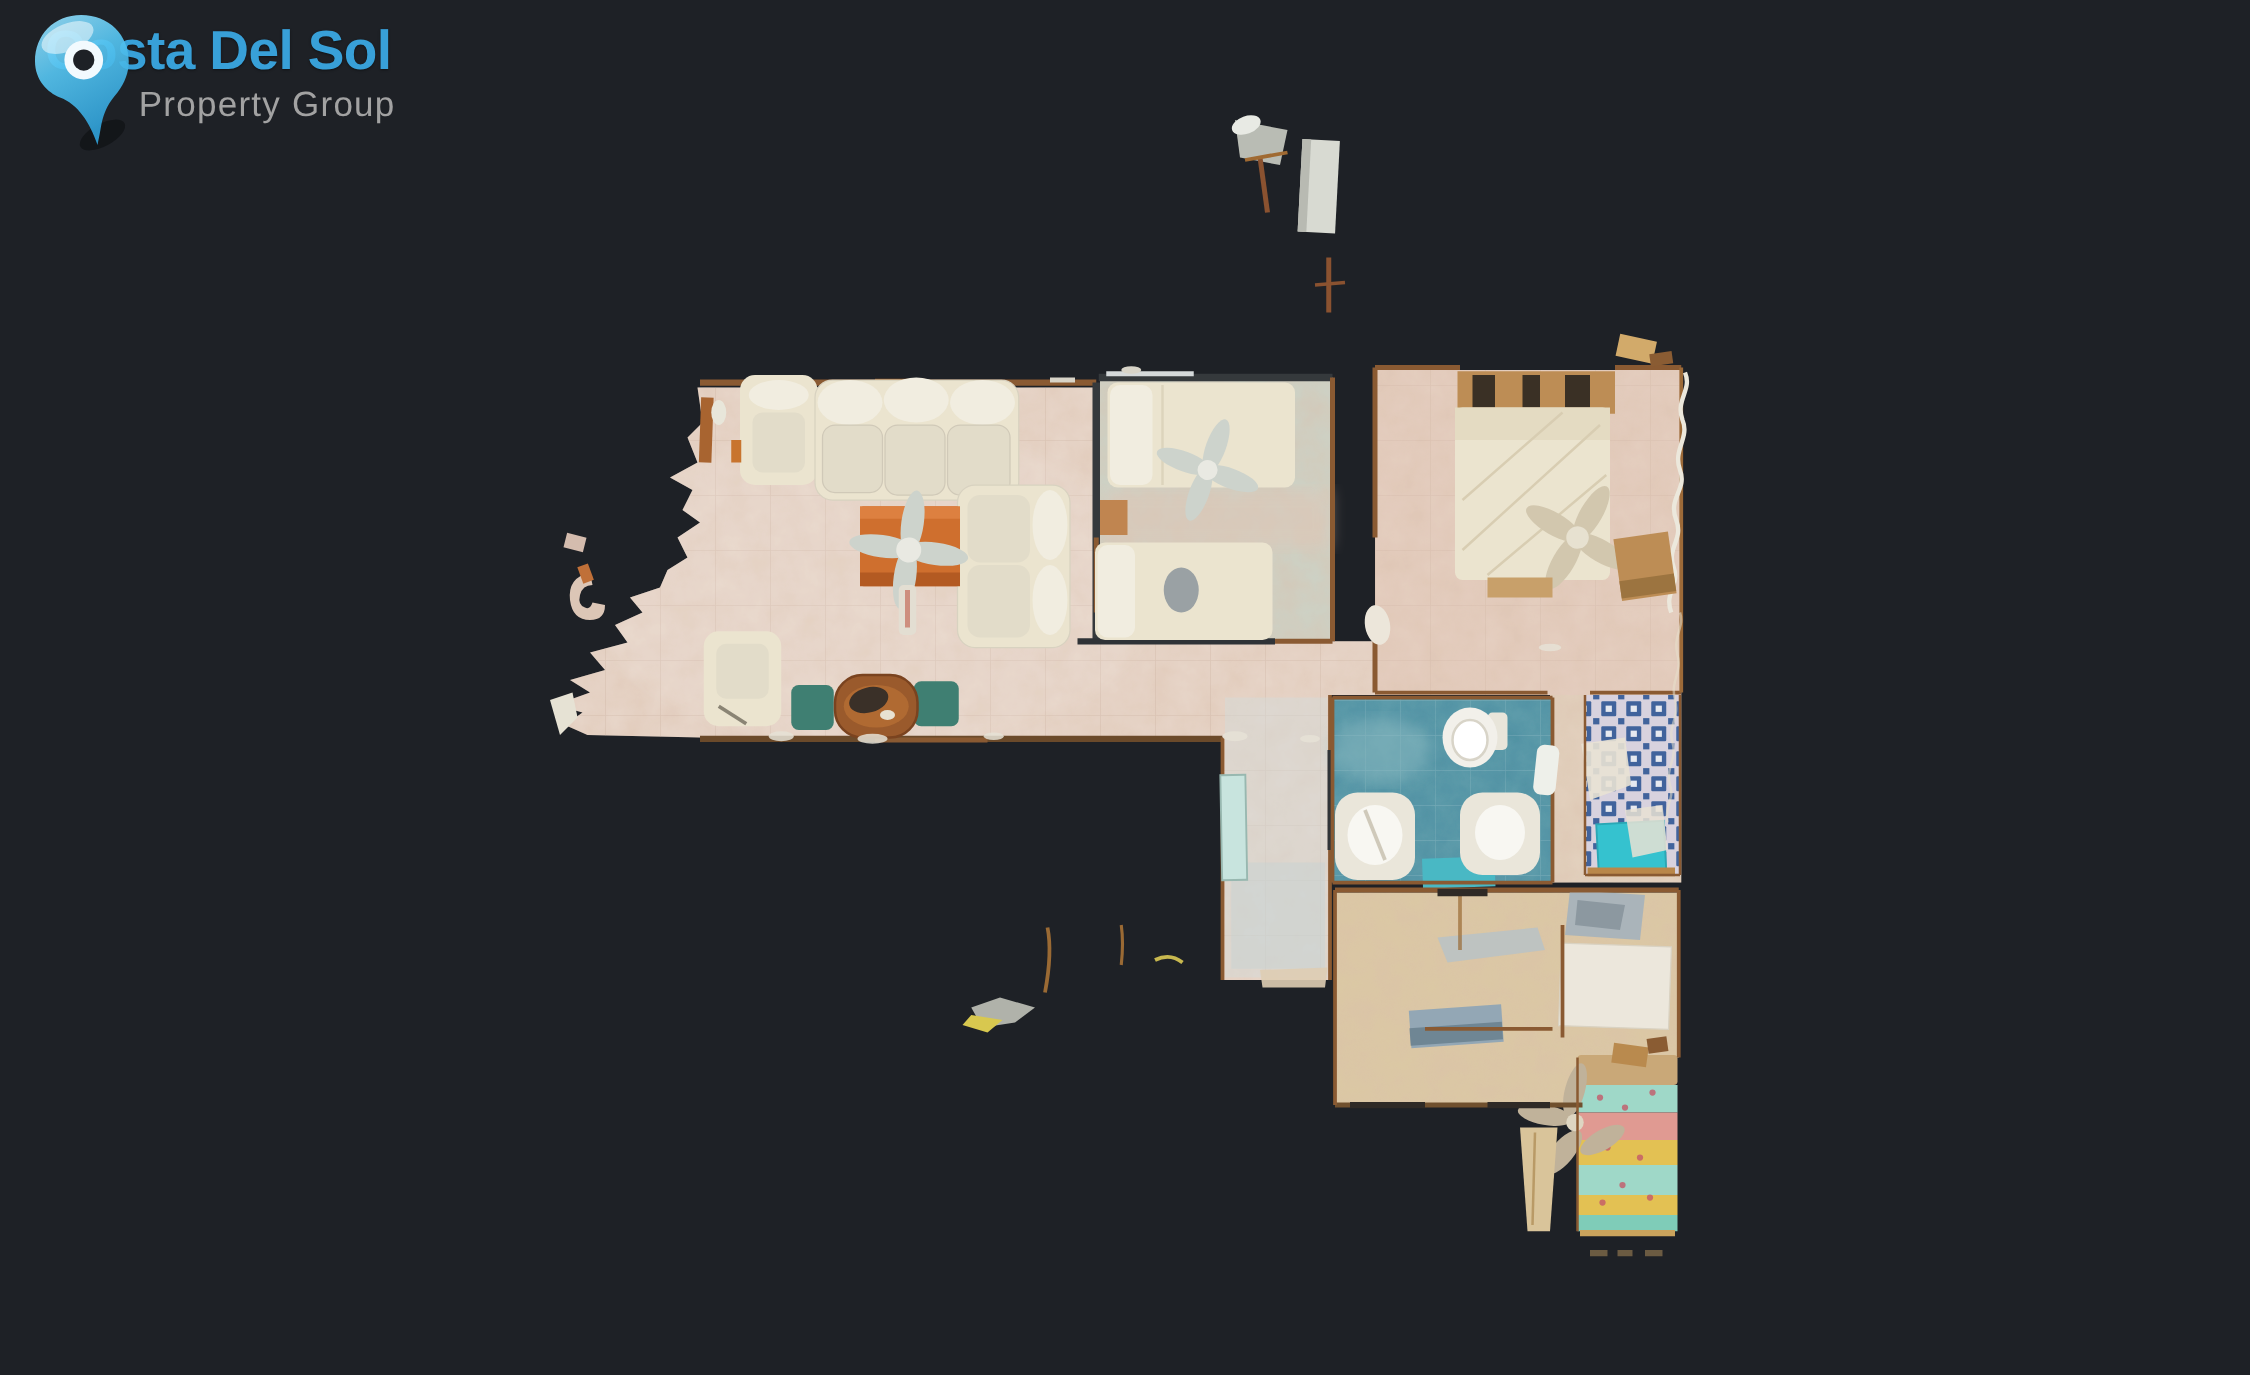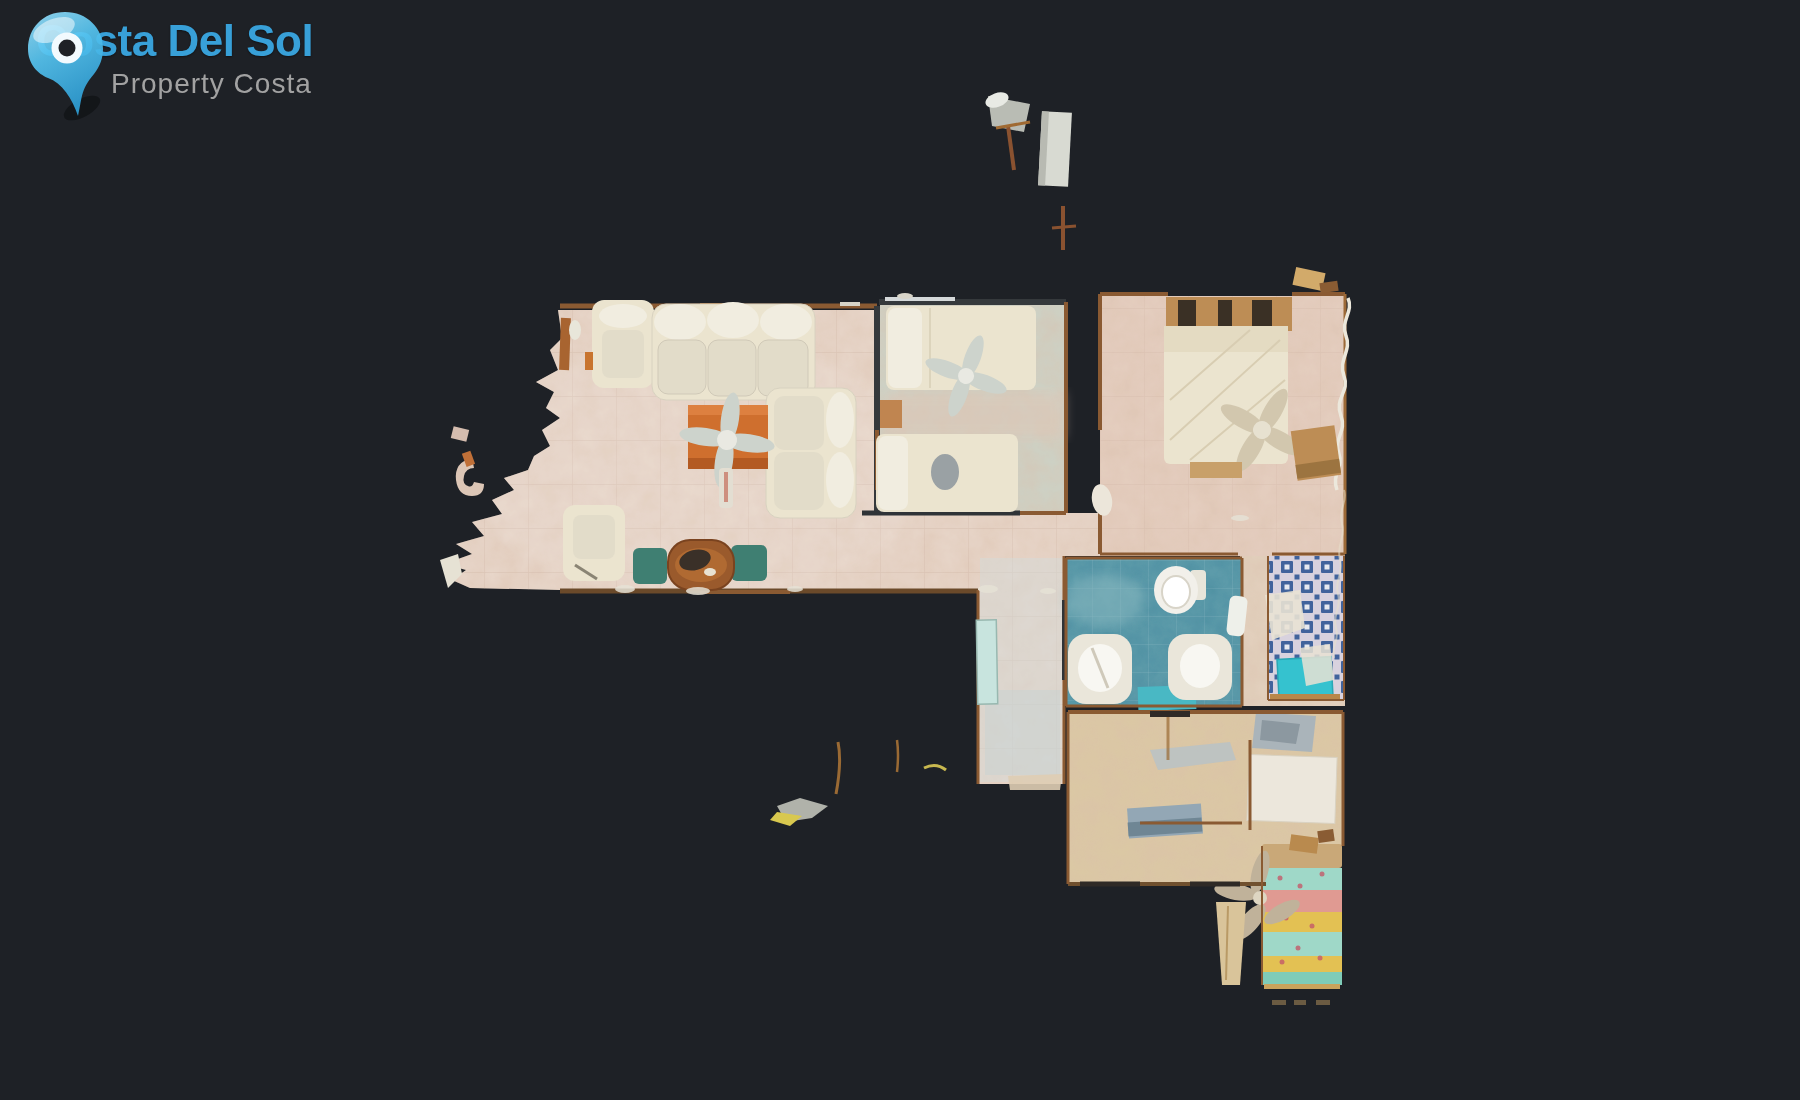--- a/index.html
+++ b/index.html
@@ -358,21 +358,21 @@
       <ellipse cx="698" cy="591" rx="12" ry="4"></ellipse>
       <ellipse cx="795" cy="589" rx="8" ry="3"></ellipse>
       <ellipse cx="988" cy="589" rx="10" ry="4"></ellipse>
       <ellipse cx="1048" cy="591" rx="8" ry="3"></ellipse>
       <ellipse cx="1240" cy="518" rx="9" ry="3"></ellipse>
     </g>
   </svg>
 
   <div class="logo">
     <div class="logo-title">Costa Del Sol</div>
-    <div class="logo-subtitle">Property Costa</div>
+    <div class="logo-subtitle">Property Group</div>
     <svg class="pin-svg" width="100" height="122" viewBox="0 0 100 122">
       <defs>
         <linearGradient id="pinGrad" x1="0" y1="0" x2="0.4" y2="1">
           <stop offset="0" stop-color="#9be0fa"></stop>
           <stop offset="0.45" stop-color="#55c3ef"></stop>
           <stop offset="1" stop-color="#2f9fd6"></stop>
         </linearGradient>
       </defs>
       <ellipse cx="66" cy="102" rx="20" ry="9" fill="#121417" opacity="0.85" transform="rotate(-28 66 102)"></ellipse>
       <path d="M49,6 C27,6 12,22 12,43 C12,58 22,68 32,72 C46,77 56,92 62,110 C66,94 64,84 78,68 C84,60 87,52 87,43 C87,22 71,6 49,6 Z" fill="url(#pinGrad)" fill-opacity="0.92"></path>

